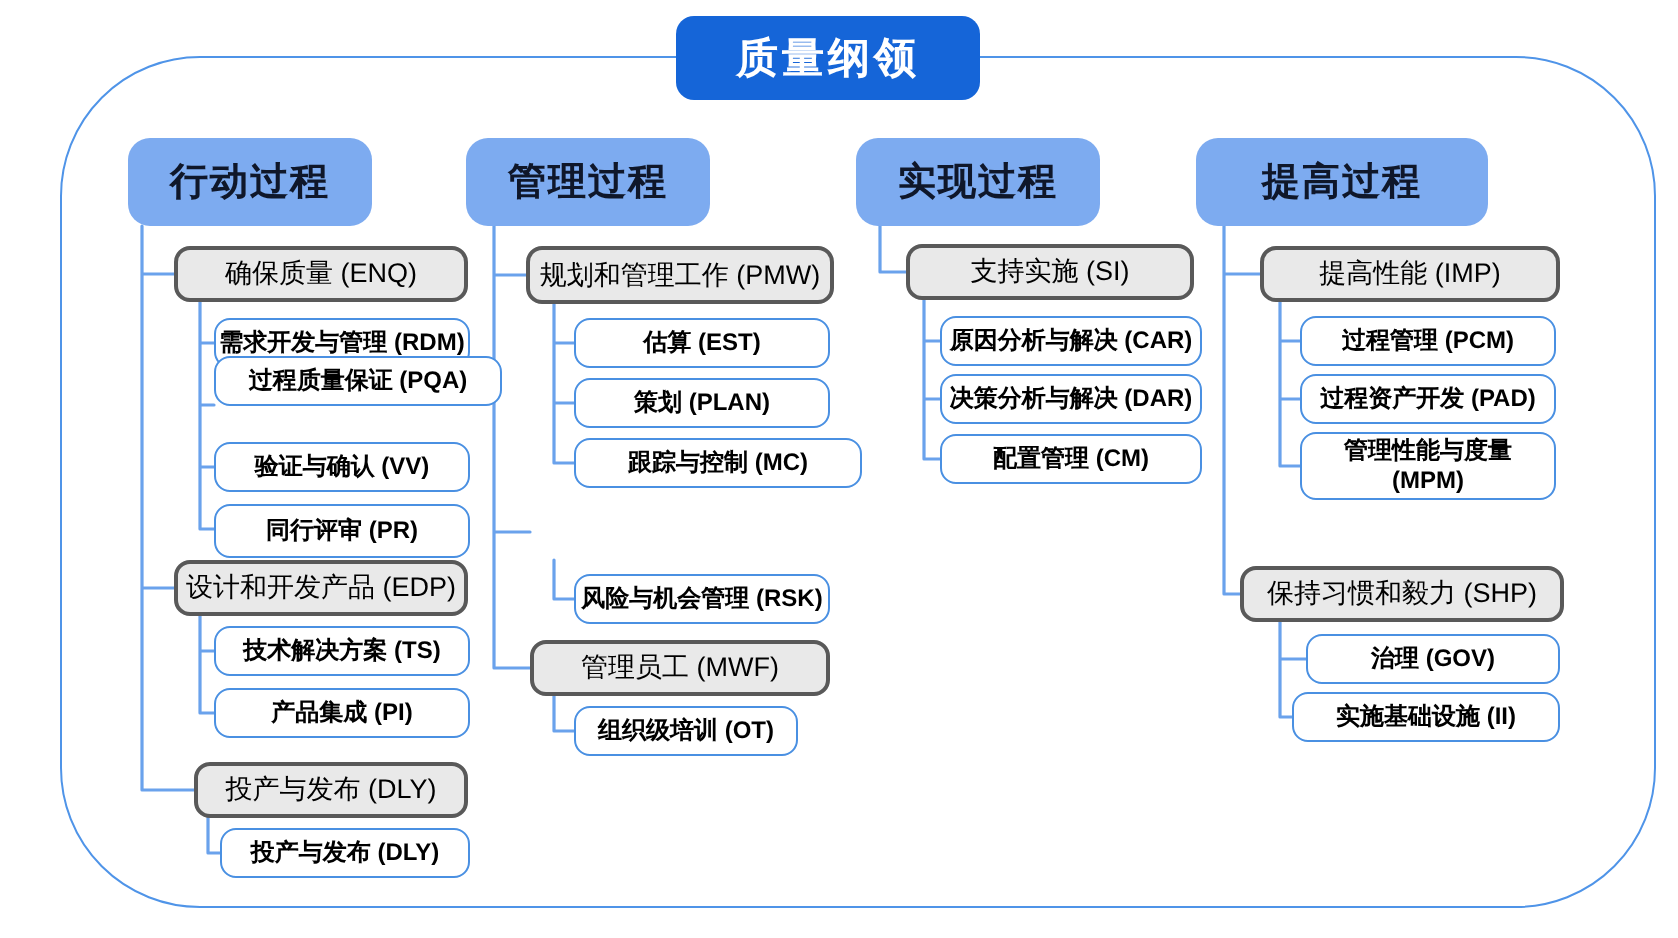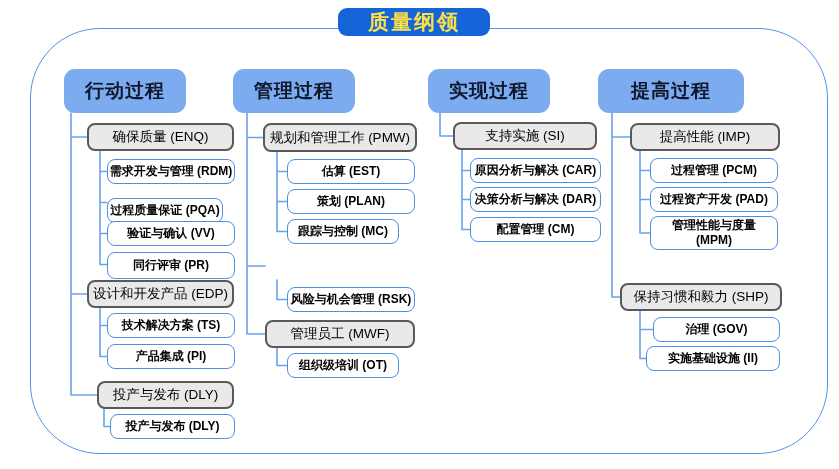--- a/index.html
+++ b/index.html
@@ -1,19 +1,19 @@
 <!DOCTYPE html>
 <html><head>
 <meta charset="utf-8">
 <style>
   html,body{margin:0;padding:0;background:#ffffff;font-family:"Liberation Sans","DejaVu Sans",sans-serif;}
   .canvas{position:relative;width:839px;height:469px;background:#ffffff;overflow:hidden;}
   .frame{position:absolute;left:30px;top:28px;width:796px;height:424px;border:1.6px solid #4f94e8;border-radius:70px;background:transparent;}
-  .title-box{position:absolute;left:338px;top:8px;width:152px;height:28px;background:#1565d8;border-radius:9px;
-    display:flex;align-items:center;justify-content:center;color:#fde047;font-size:21px;font-weight:bold;letter-spacing:2px;z-index:3;}
+  .title-box{position:absolute;left:338px;top:8px;width:152px;height:42px;background:#1565d8;border-radius:9px;
+    display:flex;align-items:center;justify-content:center;color:#ffffff;font-size:21px;font-weight:bold;letter-spacing:2px;z-index:3;}
   .col-header{position:absolute;height:44px;background:#7dabf0;border-radius:11px;display:flex;align-items:center;justify-content:center;
     color:#0f172a;font-size:19px;font-weight:bold;letter-spacing:1px;z-index:2;}
   .gray-node{position:absolute;background:#e9e9e9;border:2px solid #595959;border-radius:8px;display:flex;align-items:center;justify-content:center;
     color:#000000;font-size:13.5px;font-weight:normal;white-space:nowrap;z-index:2;box-sizing:border-box;}
   .white-node{position:absolute;background:#ffffff;border:1.6px solid #4a90e2;border-radius:8px;display:flex;align-items:center;justify-content:center;
     color:#000000;font-size:12px;font-weight:bold;white-space:nowrap;z-index:2;box-sizing:border-box;}
   .white-node.two-line{white-space:pre-line;text-align:center;line-height:1.25;}
   svg.wires{position:absolute;left:0;top:0;width:839px;height:469px;z-index:1;}
 </style>
 </head>
@@ -47,33 +47,33 @@
 
   <div class="title-box">质量纲领</div>
 
   <div class="col-header" style="left:64px;top:69px;width:122px;">行动过程</div>
   <div class="col-header" style="left:233px;top:69px;width:122px;text-align:center;">管理过程</div>
   <div class="col-header" style="left:428px;top:69px;width:122px;">实现过程</div>
   <div class="col-header" style="left:598px;top:69px;width:146px;">提高过程</div>
 
   <div class="gray-node" style="left:87px;top:123px;width:147px;height:28px;">确保质量 (ENQ)</div>
   <div class="white-node" style="left:107px;top:159px;width:128px;height:25px;">需求开发与管理 (RDM)</div>
-  <div class="white-node" style="left:107px;top:198px;width:116px;height:25px;">过程质量保证 (PQA)</div>
+  <div class="white-node" style="left:107px;top:178px;width:144px;height:25px;">过程质量保证 (PQA)</div>
   <div class="white-node" style="left:107px;top:221px;width:128px;height:25px;">验证与确认 (VV)</div>
   <div class="white-node" style="left:107px;top:252px;width:128px;height:27px;">同行评审 (PR)</div>
   <div class="gray-node" style="left:87px;top:280px;width:147px;height:28px;">设计和开发产品 (EDP)</div>
   <div class="white-node" style="left:107px;top:313px;width:128px;height:25px;">技术解决方案 (TS)</div>
   <div class="white-node" style="left:107px;top:344px;width:128px;height:25px;">产品集成 (PI)</div>
   <div class="gray-node" style="left:97px;top:381px;width:137px;height:28px;">投产与发布 (DLY)</div>
   <div class="white-node" style="left:110px;top:414px;width:125px;height:25px;">投产与发布 (DLY)</div>
 
   <div class="gray-node" style="left:263px;top:123px;width:154px;height:29px;">规划和管理工作 (PMW)</div>
   <div class="white-node" style="left:287px;top:159px;width:128px;height:25px;">估算 (EST)</div>
   <div class="white-node" style="left:287px;top:189px;width:128px;height:25px;">策划 (PLAN)</div>
-  <div class="white-node" style="left:287px;top:219px;width:112px;height:25px;">跟踪与控制 (MC)</div>
+  <div class="white-node" style="left:287px;top:219px;width:144px;height:25px;">跟踪与控制 (MC)</div>
   <div class="white-node" style="left:287px;top:287px;width:128px;height:25px;">风险与机会管理 (RSK)</div>
   <div class="gray-node" style="left:265px;top:320px;width:150px;height:28px;">管理员工 (MWF)</div>
   <div class="white-node" style="left:287px;top:353px;width:112px;height:25px;">组织级培训 (OT)</div>
 
   <div class="gray-node" style="left:453px;top:122px;width:144px;height:28px;">支持实施 (SI)</div>
   <div class="white-node" style="left:470px;top:158px;width:131px;height:25px;">原因分析与解决 (CAR)</div>
   <div class="white-node" style="left:470px;top:187px;width:131px;height:25px;">决策分析与解决 (DAR)</div>
   <div class="white-node" style="left:470px;top:217px;width:131px;height:25px;">配置管理 (CM)</div>
 
   <div class="gray-node" style="left:630px;top:123px;width:150px;height:28px;">提高性能 (IMP)</div>

